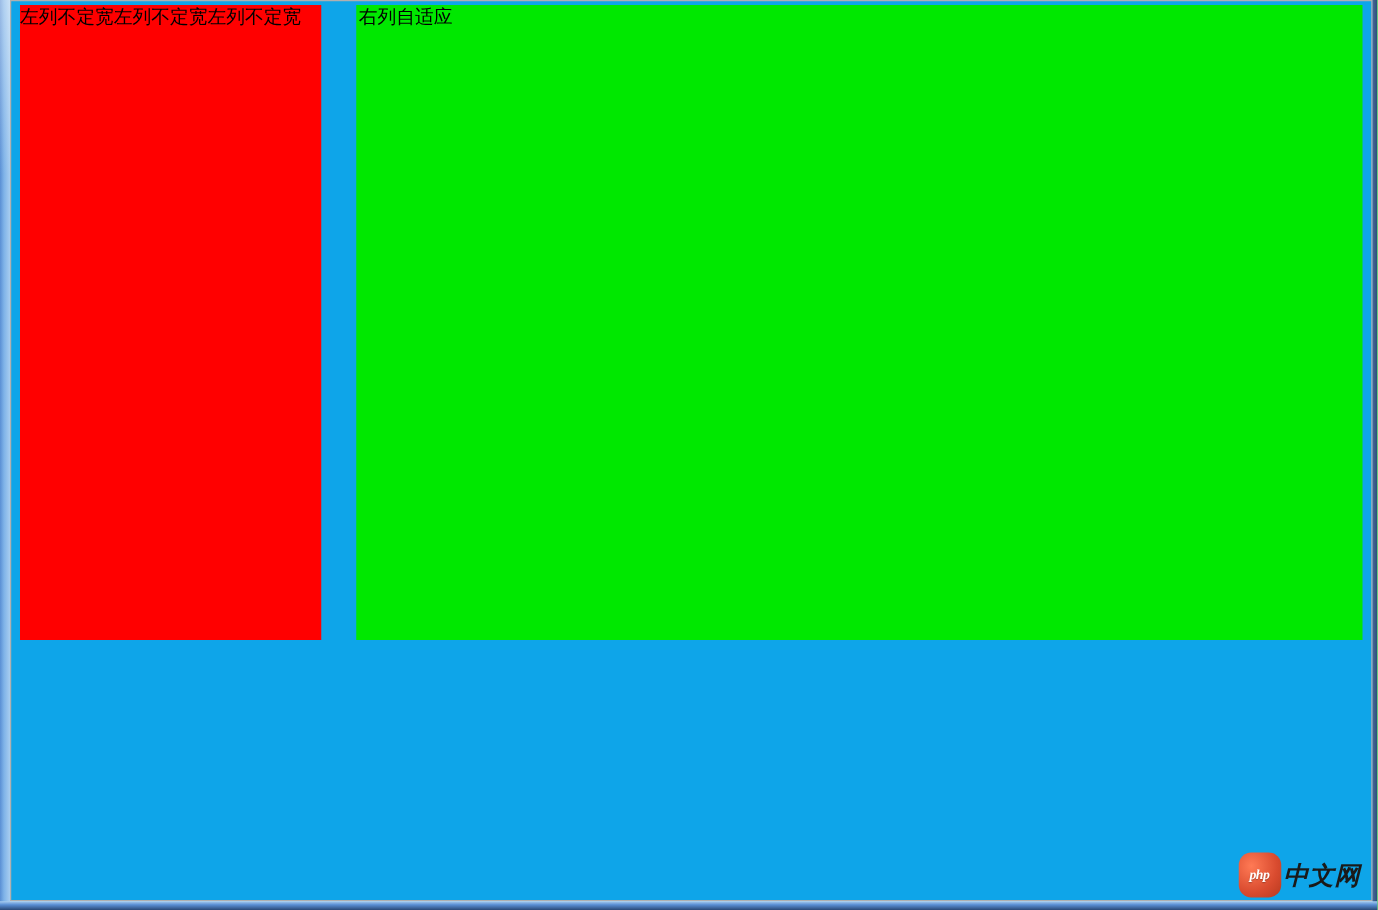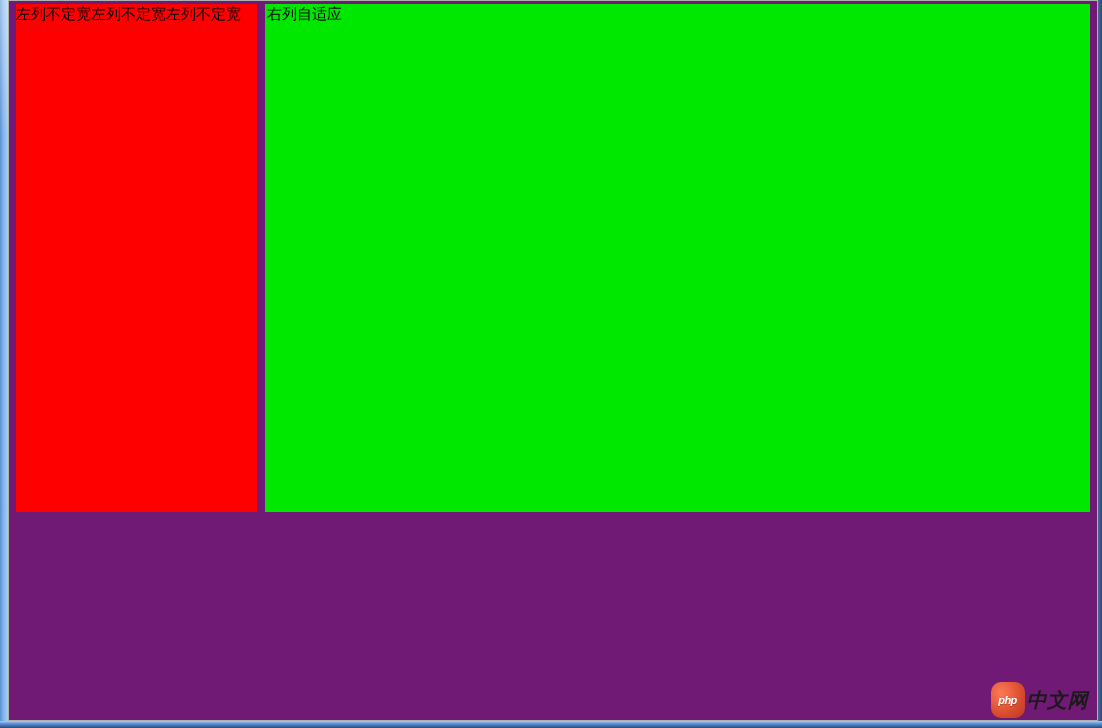--- a/index.html
+++ b/index.html
@@ -51,21 +51,21 @@
       z-index: 10;
     }
     
     
     .page {
       position: absolute;
       left: 8px;
       top: 0;
       right: 4px;
       bottom: 7px;
-      background: #701a75;
+      background: #0ea5e9;
       border: 1px solid #b0b0b0;
     }
     
     
     .content {
       position: absolute;
       left: 7px;
       top: 3px;
       right: 7px;
       height: 508px;
@@ -84,20 +84,21 @@
     }
     
     
     .right-col {
       flex: 1 1 auto;
       background: #00e000;
       background: #00e800;
       color: #000;
       line-height: 1.3;
       padding: 0 2px;
+      margin-left: 20px;
     }
     
     
     .watermark {
       position: absolute;
       right: 14px;
       bottom: 10px;
       display: flex;
       align-items: center;
       gap: 2px;
@@ -111,21 +112,21 @@
       width: 34px;
       height: 36px;
       background: #d94b2f;
       background: radial-gradient(ellipse at 30% 30%, #ff7a55 0%, #d94b2f 60%, #b83a20 100%);
       border-radius: 10px / 10px;
       color: #fff;
       font-weight: bold;
       font-size: 11px;
       font-style: italic;
       letter-spacing: -0.5px;
-      font-family: Liberation Sans, sans-serif;
+      font-family: Liberation Serif, serif;
       text-shadow: 0 1px 1px rgba(0,0,0,0.3);
     }
     
     .watermark .cn-text {
       font-family: "Microsoft YaHei", SimHei, sans-serif;
       font-weight: bold;
       font-size: 20px;
       color: #1a1a1a;
       font-style: italic;
       letter-spacing: 0.5px;

